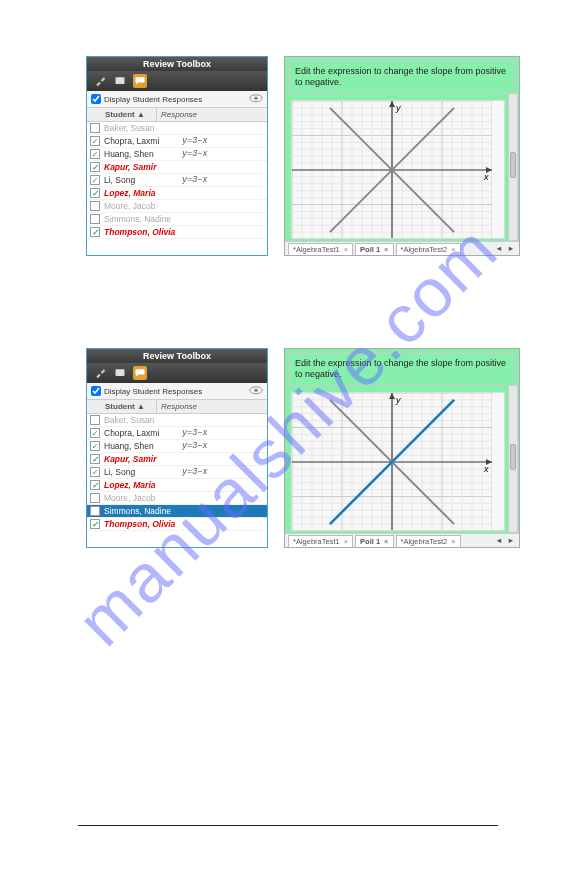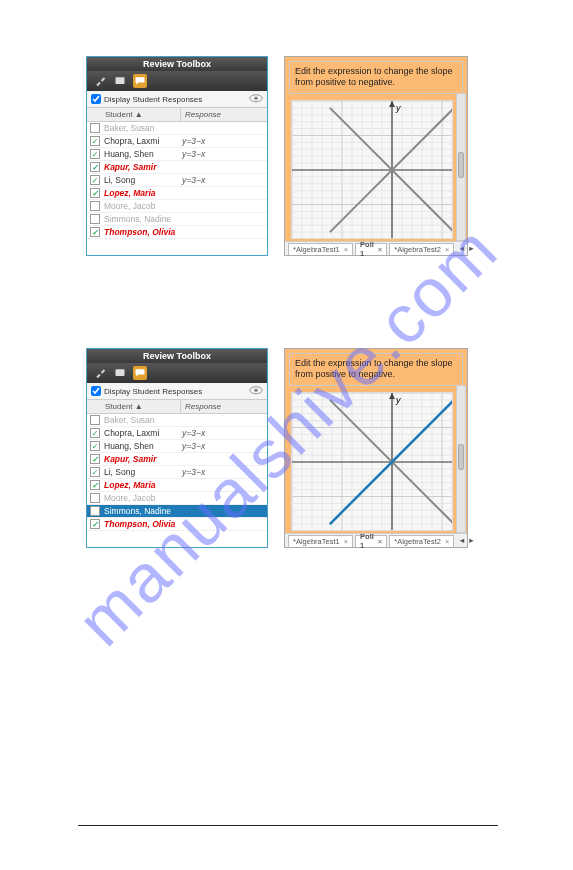--- a/index.html
+++ b/index.html
@@ -69,21 +69,21 @@
     color: #333;
   }
   .tb-dispbar .eye { margin-left: auto; width: 14px; height: 12px; }
   .tb-headrow {
     display: flex;
     background: #eeeef0;
     border-bottom: 1px solid #ccc;
     font-size: 8px;
     color: #555;
   }
-  .tb-headrow .col1 { width: 94px; padding: 2px 4px 2px 18px; border-right: 1px solid #ccc; }
+  .tb-headrow .col1 { width: 70px; padding: 2px 4px 2px 18px; border-right: 1px solid #ccc; font-weight: bold; }
   .tb-headrow .col2 { flex: 1; padding: 2px 4px; font-style: italic; }
   .tb-rows { flex: 1; overflow: hidden; }
   .tb-row {
     display: flex;
     align-items: center;
     font-size: 8.5px;
     padding: 1px 3px;
     border-bottom: 1px solid #f0f0f0;
     color: #333;
   }
@@ -97,28 +97,28 @@
     margin-right: 4px;
     display: inline-flex;
     align-items: center;
     justify-content: center;
     font-size: 8px;
     color: #2a5;
     flex-shrink: 0;
   }
   .tb-row .chk.on::after { content: '✓'; }
   .tb-row .name { width: 78px; }
-  .tb-row .resp { flex: 1; font-style: italic; font-family: Liberation Sans, sans-serif; color: #555; }
+  .tb-row .resp { flex: 1; font-style: italic; font-family: Liberation Mono, monospace; color: #555; }
   .tb-row.red .resp, .tb-row.gray .resp, .tb-row.sel .resp { color: inherit; }
 
   .graphpane {
-    width: 184px;
+    width: 236px;
     height: 200px;
     border: 1px solid #aaa;
-    background: #fdba74;
+    background: #86efac;
     display: flex;
     flex-direction: column;
     position: relative;
   }
   .prompt {
     border: 1px solid #ccc;
     margin: 4px;
     padding: 4px 5px;
     font-size: 9px;
     color: #222;

